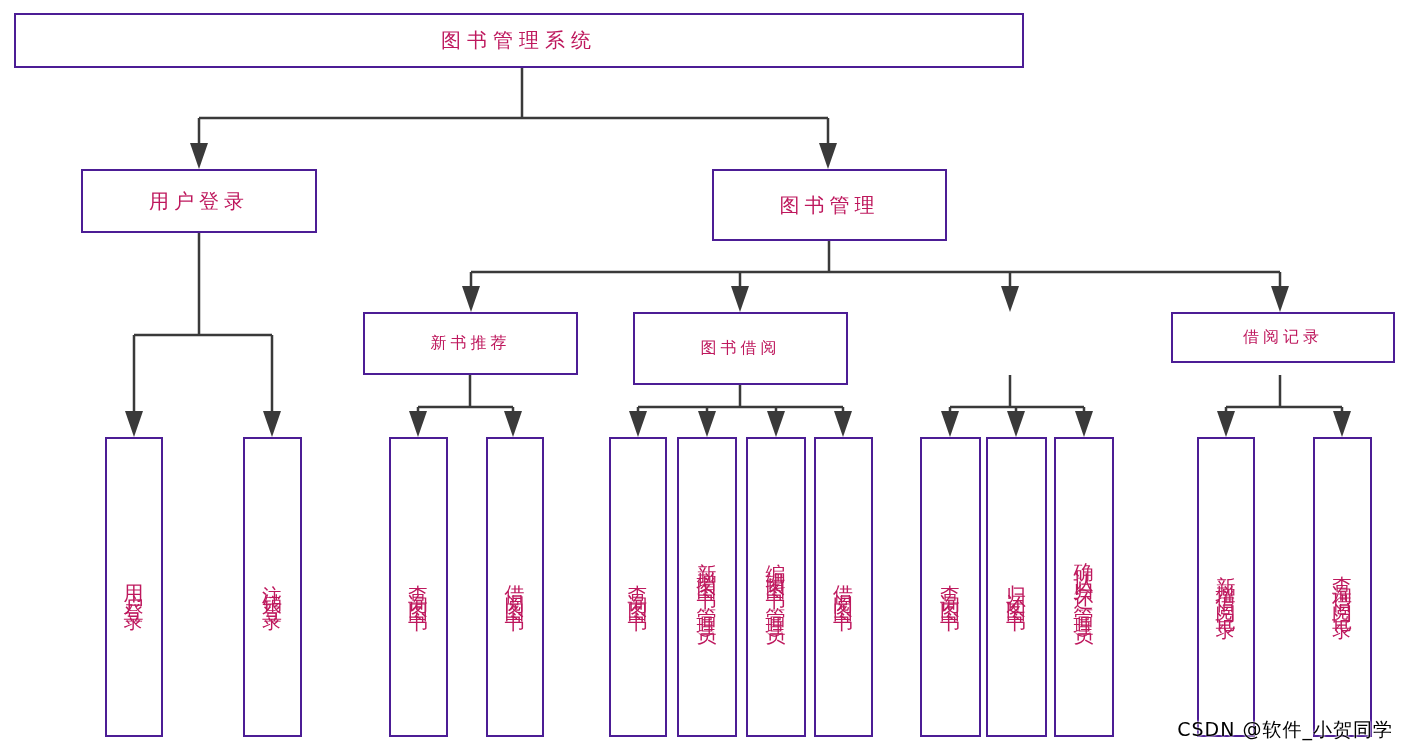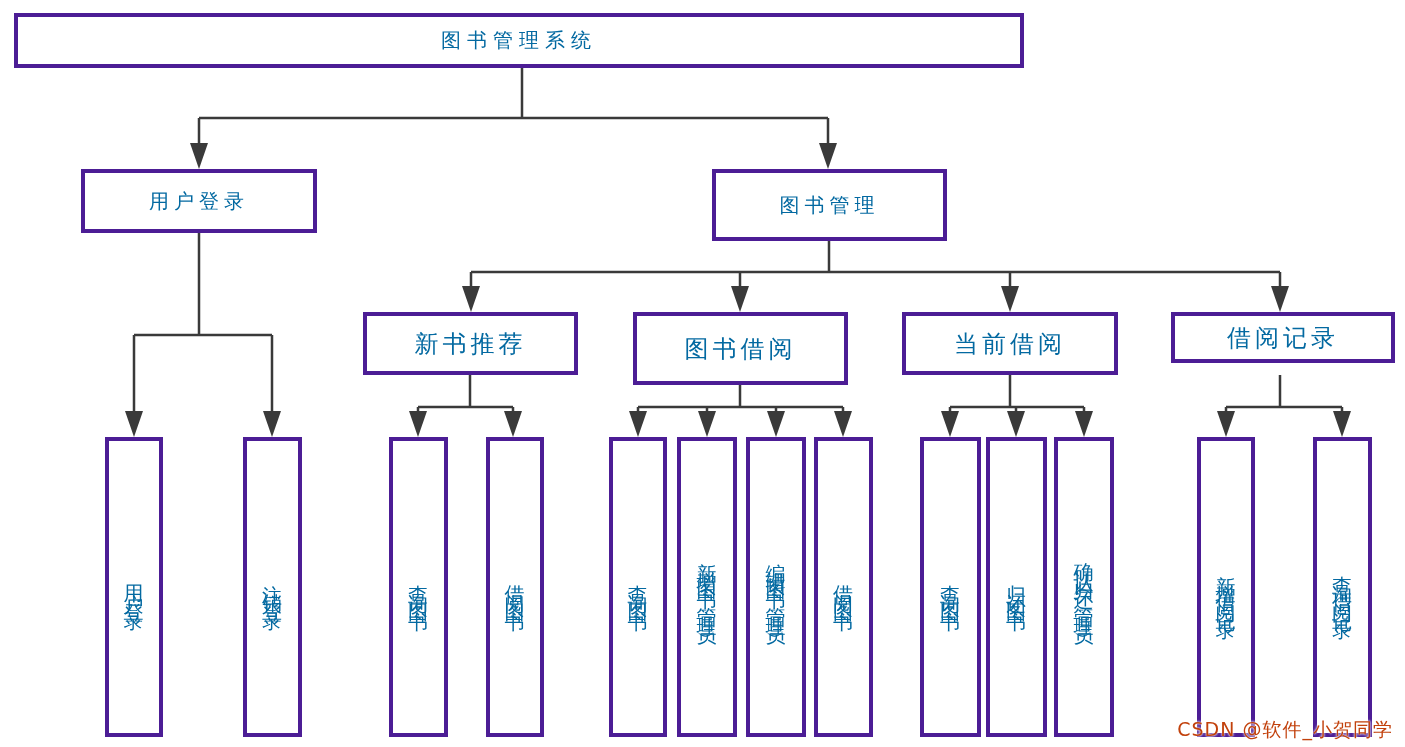--- a/index.html
+++ b/index.html
@@ -2,45 +2,45 @@
 <html><head>
 <meta charset="utf-8">
 <style>
   html,body{margin:0;padding:0;background:#ffffff;}
   body{font-family:"DejaVu Sans","Liberation Sans",sans-serif;color:#333333;}
   .stage{position:relative;width:1405px;height:747px;background:#ffffff;overflow:hidden;}
   .wires{position:absolute;left:0;top:0;width:1405px;height:747px;display:block;}
   .box{
     position:absolute;
     box-sizing:border-box;
-    border:4px solid #4c1d95;
+    border:2px solid #4c1d95;
     background:#ffffff;
     display:flex;
     align-items:center;
     justify-content:center;
-    color:#0369a1;
+    color:#be185d;
     text-align:right;
   }
   .h1{font-size:20px;letter-spacing:6px;}
   .h2{font-size:20px;letter-spacing:5px;}
-  .h3{font-size:24px;letter-spacing:4px;}
+  .h3{font-size:16px;letter-spacing:4px;}
   .leaf{
     writing-mode:vertical-rl;
     text-orientation:mixed;
     font-size:20px;
     letter-spacing:9px;
     line-height:1;
   }
   .watermark{
     position:absolute;
     right:12px;
     bottom:4px;
     font-size:19px;
     letter-spacing:1px;
-    color:#c2410c;
+    color:#000000;
     text-shadow:0 0 3px #ffffff,0 0 2px #ffffff;
     z-index:5;
     white-space:nowrap;
   }
 </style>
 </head>
 <body>
 
 <div class="stage">
 
@@ -82,21 +82,20 @@
       </g>
   </svg>
 
   <div class="box h1" style="left:14px;top:13px;width:1010px;height:55px">图书管理系统</div>
 
   <div class="box h2" style="left:81px;top:169px;width:236px;height:64px">用户登录</div>
   <div class="box h2" style="left:712px;top:169px;width:235px;height:72px">图书管理</div>
 
   <div class="box h3" style="left:363px;top:312px;width:215px;height:63px">新书推荐</div>
   <div class="box h3" style="left:633px;top:312px;width:215px;height:73px">图书借阅</div>
-  <div class="box h3" style="left:902px;top:312px;width:216px;height:63px">当前借阅</div>
   <div class="box h3" style="left:1171px;top:312px;width:224px;height:51px">借阅记录</div>
 
   <div class="box leaf" style="left:105px;top:437px;width:58px;height:300px">用户登录</div>
   <div class="box leaf" style="left:243px;top:437px;width:59px;height:300px">注销登录</div>
 
   <div class="box leaf" style="left:389px;top:437px;width:59px;height:300px">查询图书</div>
   <div class="box leaf" style="left:486px;top:437px;width:58px;height:300px">借阅图书</div>
 
   <div class="box leaf" style="left:609px;top:437px;width:58px;height:300px">查询图书</div>
   <div class="box leaf" style="left:677px;top:437px;width:60px;height:300px">新增图书（管理员）</div>

